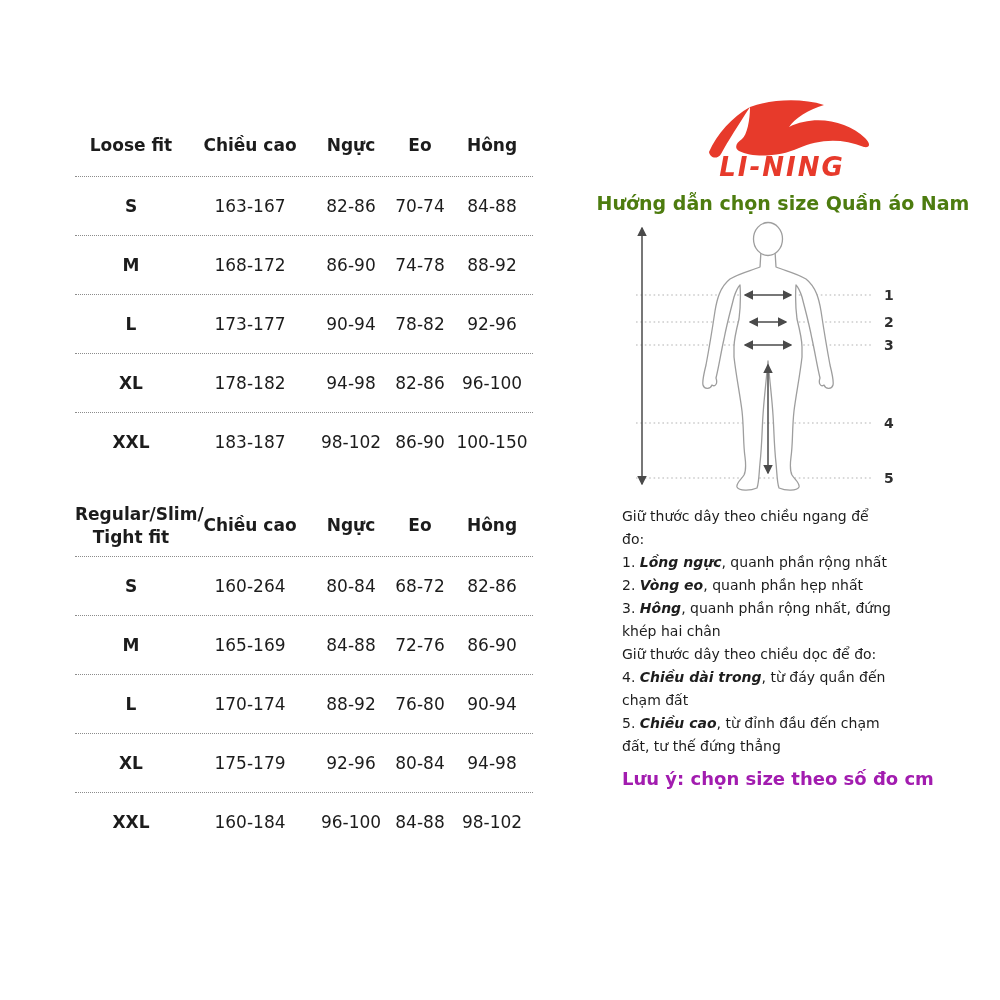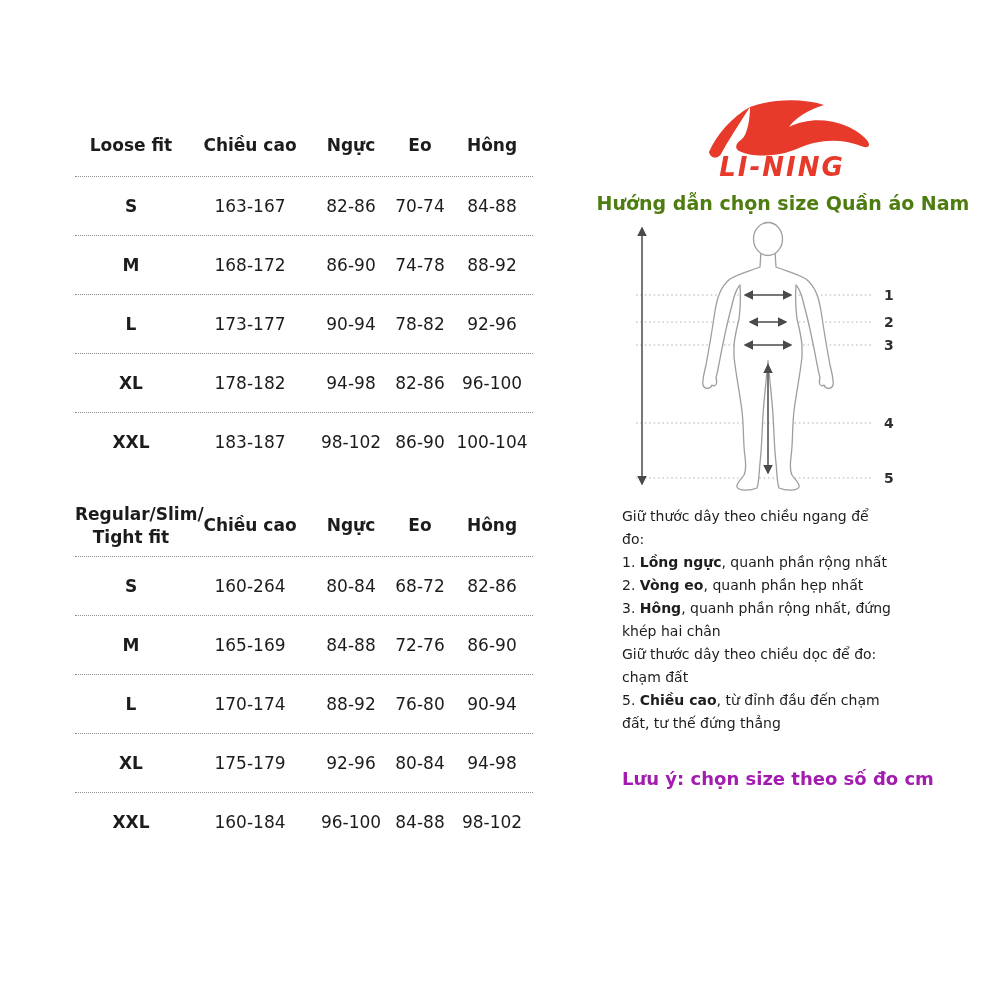--- a/index.html
+++ b/index.html
@@ -30,21 +30,21 @@
   }
   .diagram { position:absolute; left:600px; top:215px; width:380px; height:285px; }
   .diagram svg { display:block; }
   .marker-num { font:700 14px "DejaVu Sans", sans-serif; fill:#2f2f2f; }
 
   .instructions {
     position:absolute; left:622px; top:505px; width:370px;
     font-size:14px; line-height:23px; color:#1d1d1d;
   }
   .instr-line { white-space:nowrap; }
-  .instr-line b { font-weight:700; }
+  .instr-line b { font-weight:700;font-style:italic; }
   .note {
     position:absolute; left:622px; top:768px; width:370px;
     font-size:18px; font-weight:700; color:#a21caf;
   }
 </style>
 </head>
 <body>
 
 <div class="page">
 
@@ -82,21 +82,21 @@
       <div class="cell">178-182</div>
       <div class="cell">94-98</div>
       <div class="cell">82-86</div>
       <div class="cell">96-100</div>
     </div>
     <div class="trow">
       <div class="cell size">XXL</div>
       <div class="cell">183-187</div>
       <div class="cell">98-102</div>
       <div class="cell">86-90</div>
-      <div class="cell">100-104</div>
+      <div class="cell">100-150</div>
     </div>
   </section>
 
   <section class="size-table t2">
     <div class="trow thead">
       <div class="cell">Regular/Slim/ Tight fit</div>
       <div class="cell">Chiều cao</div>
       <div class="cell">Ngực</div>
       <div class="cell">Eo</div>
       <div class="cell">Hông</div>
@@ -198,20 +198,21 @@
   </div>
 
   <div class="instructions">
     <div class="instr-line"><span>Giữ thước dây theo chiều ngang để</span><b></b><span></span></div>
     <div class="instr-line"><span>đo:</span><b></b><span></span></div>
     <div class="instr-line"><span>1. </span><b>Lồng ngực</b><span>, quanh phần rộng nhất</span></div>
     <div class="instr-line"><span>2. </span><b>Vòng eo</b><span>, quanh phần hẹp nhất</span></div>
     <div class="instr-line"><span>3. </span><b>Hông</b><span>, quanh phần rộng nhất, đứng</span></div>
     <div class="instr-line"><span>khép hai chân</span><b></b><span></span></div>
     <div class="instr-line"><span>Giữ thước dây theo chiều dọc để đo:</span><b></b><span></span></div>
+    <div class="instr-line"><span>4. </span><b>Chiều dài trong</b><span>, từ đáy quần đến</span></div>
     <div class="instr-line"><span>chạm đất</span><b></b><span></span></div>
     <div class="instr-line"><span>5. </span><b>Chiều cao</b><span>, từ đỉnh đầu đến chạm</span></div>
     <div class="instr-line"><span>đất, tư thế đứng thẳng</span><b></b><span></span></div>
   </div>
 
   <div class="note">Lưu ý: chọn size theo số đo cm</div>
 
 </div>
 
 </body></html>

